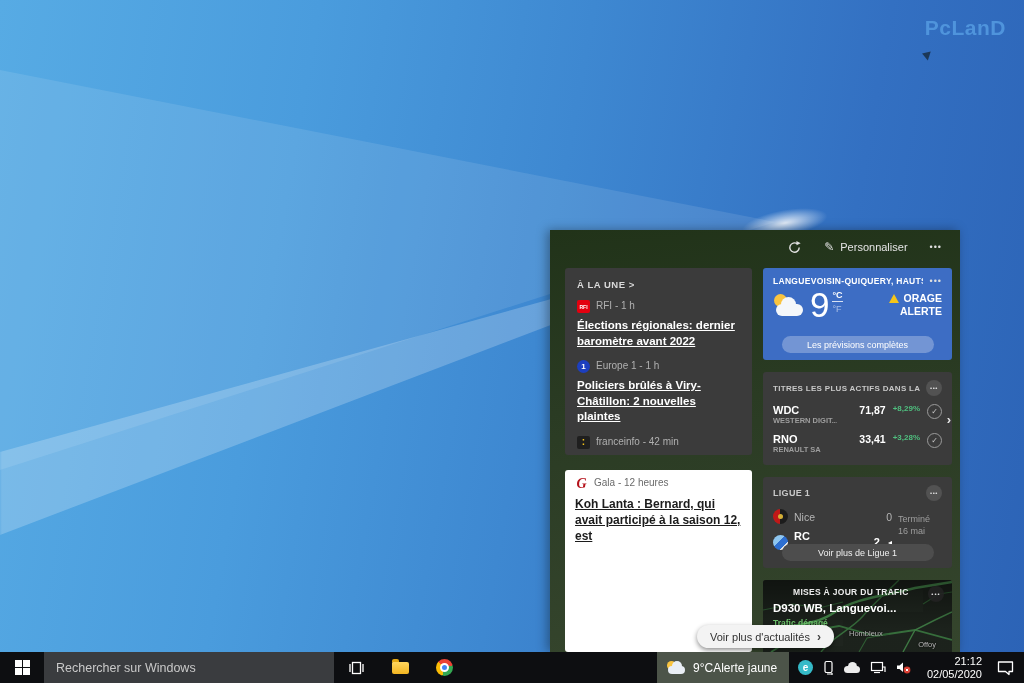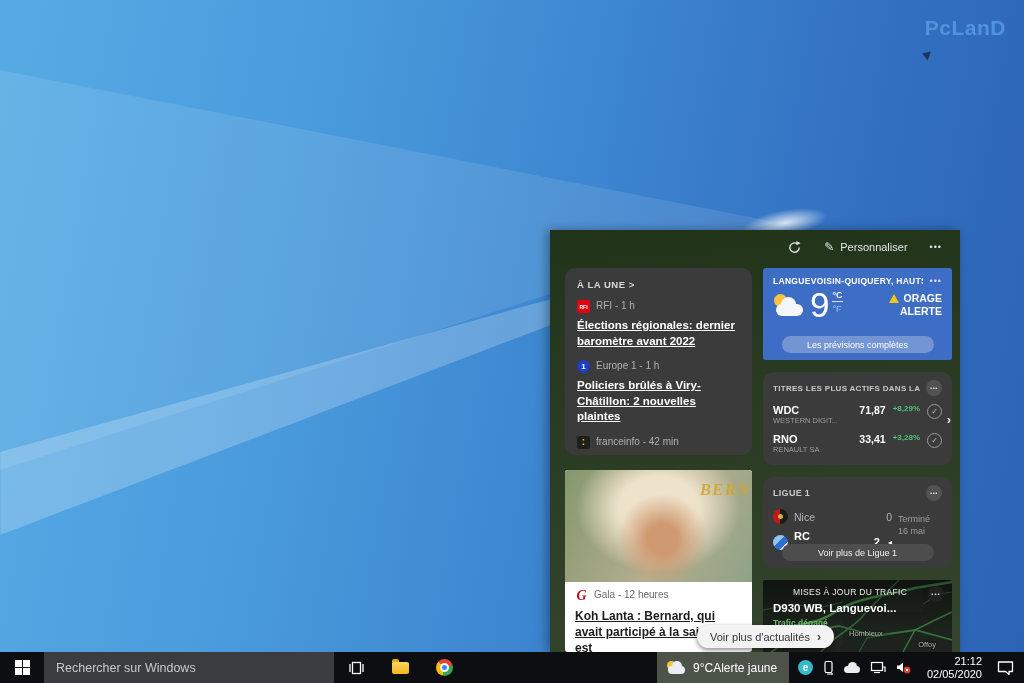--- a/index.html
+++ b/index.html
@@ -16,21 +16,21 @@
   .wm-cursor{position:absolute;top:50px;right:92px;width:0;height:0;border-left:8px solid rgba(25,50,75,.9);
     border-top:4px solid transparent;border-bottom:5px solid transparent;transform:rotate(-40deg);}
   
   .panel{position:absolute;left:550px;top:230px;width:410px;height:422px;overflow:visible;
     background:linear-gradient(175deg,#213319 0%,#2a3b23 40%,#35452d 100%);box-shadow:-3px 0 10px rgba(0,0,0,.35);}
   .panel-header{position:absolute;top:0;right:0;height:34px;display:flex;align-items:center;gap:22px;padding-right:18px;color:#e4e4e4;}
   .hdr-item{display:flex;align-items:center;gap:6px;font-size:11px;color:#e4e4e4;cursor:default;}
   .dots{font-size:9px;letter-spacing:1px;color:#e0e0e0;}
   .col-left{position:absolute;left:15px;top:38px;width:187px;}
   .col-right{position:absolute;left:213px;top:38px;width:189px;}
-  .card{background:#3b3b3b;border-radius:10px;box-sizing:border-box;}
+  .card{background:#3b3b3b;border-radius:3px;box-sizing:border-box;}
   
   .news-card{height:187px;padding:11px 12px;overflow:hidden;}
   .sec-title{font-size:9.5px;font-weight:bold;letter-spacing:.5px;color:#dadada;margin-bottom:10px;}
   .article{margin-bottom:11px;}
   .meta-row{display:flex;align-items:flex-start;gap:6px;}
   .src-logo{width:13px;height:13px;border-radius:2px;display:flex;align-items:center;justify-content:center;
     color:#fff;font-weight:bold;flex:0 0 13px;}
   .logo-rfi{background:#e3000f;font-size:5px;letter-spacing:0;}
   .logo-e1{background:#1d3fbf;border-radius:50%;font-size:8px;}
   .logo-fi{background:#1f1f1f;color:#f5c518;font-size:10px;line-height:10px;}
@@ -73,21 +73,21 @@
     background:rgba(255,255,255,.28);display:flex;align-items:center;justify-content:center;font-size:9px;color:#fff;}
   
   .stocks-card{margin-top:12px;height:93px;padding:8px 10px;position:relative;overflow:visible;}
   .mini-hdr{display:flex;align-items:center;justify-content:space-between;}
   .mini-title{font-size:8px;font-weight:bold;letter-spacing:.3px;color:#c8c8c8;white-space:nowrap;overflow:hidden;max-width:150px;}
   .more-circle{width:16px;height:16px;border-radius:50%;background:#525252;display:flex;align-items:center;justify-content:center;flex:0 0 16px;}
   .more-circle .dots{font-size:6px;letter-spacing:.5px;}
   .stock-row{display:flex;align-items:flex-start;margin-top:8px;}
   .stk-id{width:66px;}
   .stk-sym{font-size:11px;font-weight:bold;color:#fff;line-height:12px;}
-  .stk-co{font-size:7.5px;color:#9e9e9e;white-space:nowrap;overflow:hidden;max-width:64px;}
+  .stk-co{font-size:7.5px;color:#9e9e9e;white-space:nowrap;overflow:hidden;max-width:64px;font-weight:bold;}
   .stk-price{margin-left:auto;font-size:10.5px;font-weight:bold;color:#fff;}
   .stk-chg{margin-left:7px;font-size:8px;font-weight:bold;color:#4fbf7f;}
   .chk{margin-left:7px;width:13px;height:13px;border-radius:50%;border:1px solid #9a9a9a;color:#c9c9c9;font-size:8px;
     display:flex;align-items:center;justify-content:center;flex:0 0 13px;}
   .stk-next{position:absolute;right:1px;top:50%;transform:translateY(-50%);color:#e8e8e8;font-size:13px;font-weight:bold;}
   
   .league-card{margin-top:12px;height:91px;padding:8px 10px;position:relative;}
   .match-body{display:flex;margin-top:2px;}
   .match-rows{flex:1;}
   .match-row{display:flex;align-items:center;gap:6px;margin-top:6px;}
@@ -101,21 +101,21 @@
   .score-win{margin-left:auto;font-size:11px;font-weight:bold;color:#fff;}
   .win-mark{font-size:8px;color:#fff;margin-left:2px;}
   .match-status{width:44px;margin-left:6px;margin-top:10px;font-size:9px;color:#9e9e9e;line-height:12px;text-align:left;}
   .lg-btn{position:absolute;left:50%;transform:translateX(-50%);bottom:7px;width:152px;height:17px;border-radius:9px;
     background:#4d4d4d;display:flex;align-items:center;justify-content:center;font-size:9px;color:#f0f0f0;}
   
   .traffic-card{margin-top:12px;height:72px;border-radius:3px 3px 0 0;position:relative;overflow:hidden;background:#1f261f;}
   .map-svg{position:absolute;inset:0;width:100%;height:100%;}
   .map-shade{position:absolute;inset:0;background:linear-gradient(180deg,rgba(0,0,0,.5),rgba(0,0,0,.12) 70%);}
   .traffic-content{position:absolute;inset:0;padding:7px 10px;box-sizing:border-box;color:#fff;}
-  .t-title{font-size:8.5px;font-weight:normal;letter-spacing:.3px;color:#ececec;padding-left:20px;}
+  .t-title{font-size:8.5px;font-weight:bold;letter-spacing:.3px;color:#ececec;padding-left:20px;}
   .t-more{position:absolute;right:8px;top:6px;width:16px;height:16px;border-radius:50%;background:rgba(35,35,35,.85);
     display:flex;align-items:center;justify-content:center;}
   .t-headline{font-size:11.5px;font-weight:bold;margin-top:5px;}
   .t-status{font-size:8.5px;font-weight:bold;color:#6cc06a;margin-top:4px;}
   .map-label{position:absolute;font-size:7.5px;color:#b8b8b8;text-shadow:0 0 2px #000;}
   .lbl-offoy{right:16px;top:16px;margin-top:44px;}
   .lbl-hombleux{left:86px;top:49px;}
   
   .taskbar{position:absolute;left:0;top:652px;width:1024px;height:31px;background:#0d0e11;display:flex;align-items:stretch;z-index:20;}
   .tb-btn{width:44px;display:flex;align-items:center;justify-content:center;flex:0 0 44px;}
@@ -197,23 +197,20 @@
         <div class="article">
           <div class="meta-row">
             <span class="src-logo logo-fi">:</span>
             <span class="meta-txt">franceinfo - 42 min</span>
           </div>
           <div class="headline">Les effets du «Covid long» sur le corps</div>
         </div>
       </div>
 
       <div class="photo-card">
-        <div class="photo">
-          <span class="photo-wm">BERN</span>
-        </div>
         <div class="caption">
           <div class="meta-row">
             <span class="logo-gala">G</span>
             <span class="meta-txt">Gala - 12 heures</span>
           </div>
           <div class="headline">Koh Lanta : Bernard, qui avait participé à la saison 12, est</div>
         </div>
       </div>
     </div>
 

